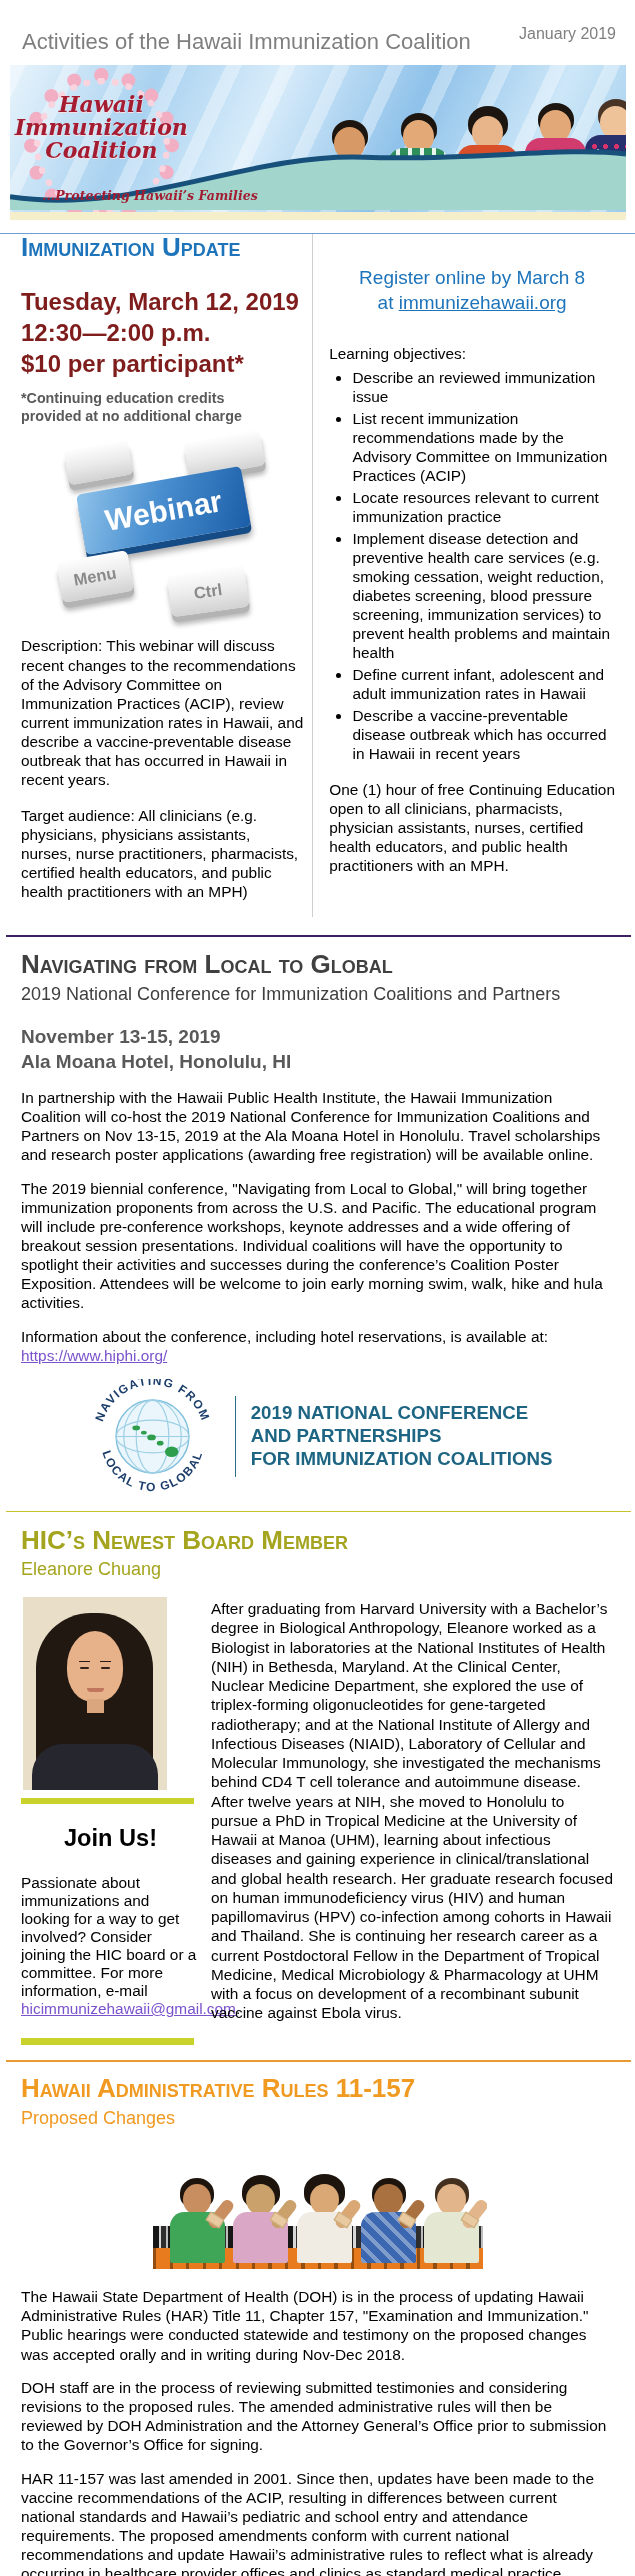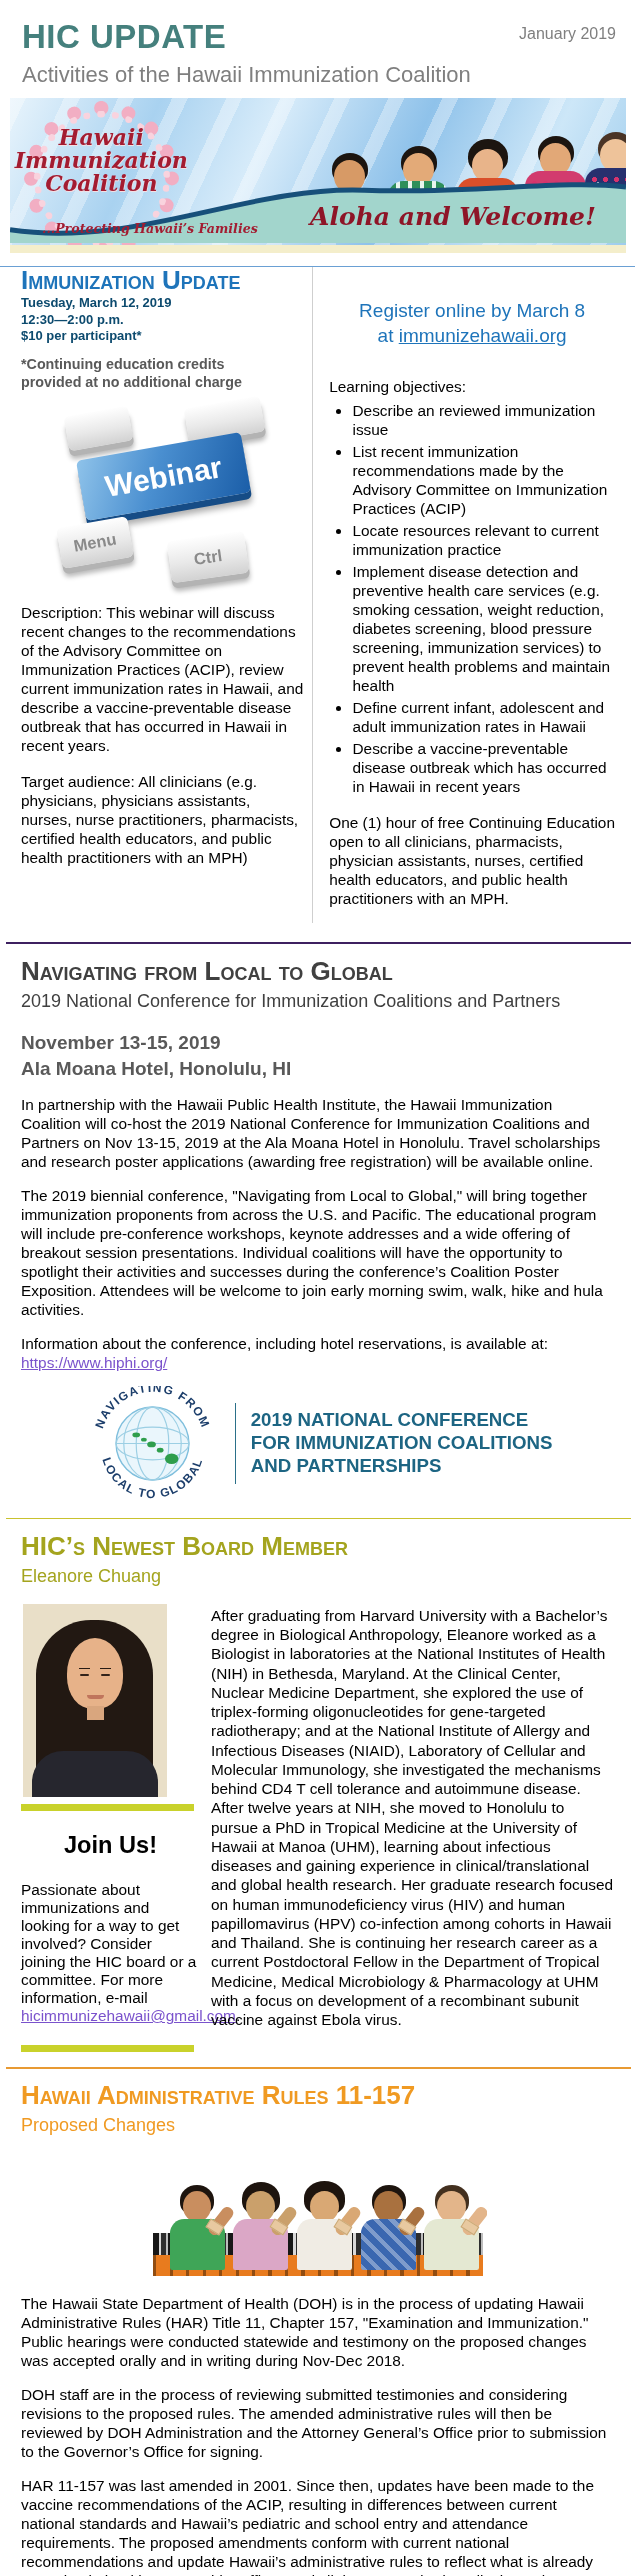--- a/index.html
+++ b/index.html
@@ -55,21 +55,21 @@
   .body-text { font-size:15.4px; line-height:1.24; }
   p.bp { margin:14.3px 0 0 0; }
   a.link-purple { color:#7a52cc; text-decoration:underline; }
   a.link-blue { color:#1e74ba; text-decoration:underline; }
 
   
   .cols1 { display:flex; align-items:stretch; }
   .col1-left  { width:283px; padding-right:7.7px; }
   .col1-right { flex:1; border-left:0.5px solid #cfcfcf; padding-left:16.5px; }
   .s1-head { margin-top:18.7px; }
-  .when { font-size:13px; font-weight:bold; color:#0c4a6e; line-height:1.3; }
+  .when { margin-top:24px; font-size:24px; font-weight:bold; color:#7f1d1d; line-height:1.3; }
   .fine-note { margin-top:11px; font-size:14.3px; font-weight:bold; color:#595959; line-height:1.22; width:242px; }
   .register { margin-top:32px; text-align:center; font-size:19px; font-weight:normal; color:#1e74ba; line-height:1.3; }
   .lo-label { margin-top:28.5px; }
   ul.objectives { margin:4.4px 0 0 3.3px; padding-left:20px; }
   ul.objectives li { margin-top:2.7px; }
   .ce { margin-top:16.5px; }
   .target { margin-top:16.5px; }
   .desc { margin-top:17.6px; }
 
   
@@ -122,21 +122,20 @@
   .k2 .torso { width:55px; height:51px; border-radius:14.3px 14.3px 2.2px 2.2px; margin:-3.3px auto 0; position:relative; }
   .k2 .arm { position:absolute; width:12px; height:32px; border-radius:5.5px; transform:rotate(38deg); top:-14.3px; right:-2.2px; }
   .k2 .bandaid { position:absolute; width:14.3px; height:7.7px; background:#e8c9a0; border:0.5px solid #caa977; transform:rotate(32deg); top:3.3px; right:1.1px; }
 </style>
 </head>
 <body>
 
 <div class="page">
 
   <div class="header">
-    <div class="masthead">HIC UPDATE</div>
     <div class="issue-date">January 2019</div>
     <div class="subtitle">Activities of the Hawaii Immunization Coalition</div>
   </div>
 
   <div class="banner">
     <div class="streak"></div>
 
     <div class="kid" style="left:309px;">
       <div class="hair"></div>
         <div class="face" style="background:#d79a66;"></div>
@@ -180,21 +179,20 @@
       </svg>
     </div>
 
     <div class="lei"></div>
     <div class="org-name">
       <div>Hawaii</div>
       <div>Immunization</div>
       <div>Coalition</div>
     </div>
     <div class="banner-tagline">...Protecting Hawaii’s Families</div>
-    <div class="aloha">Aloha and Welcome!</div>
     <div class="cream"></div>
   </div>
 
   <hr class="rule rule-blue">
 
   <div class="section">
     <div class="cols1">
       <div class="col1-left">
         <h2 class="sec h-blue s1-head">Immunization Update</h2>
 
@@ -271,22 +269,22 @@
         <text font-family="Liberation Sans, sans-serif" font-size="25" font-weight="bold" fill="#1c3e6b" letter-spacing="3">
           <textPath href="#arcTop" startOffset="50%" text-anchor="middle">NAVIGATING FROM</textPath>
         </text>
         <text font-family="Liberation Sans, sans-serif" font-size="25" font-weight="bold" fill="#1c3e6b" letter-spacing="3">
           <textPath href="#arcBottom" startOffset="50%" text-anchor="middle">LOCAL TO GLOBAL</textPath>
         </text>
       </svg>
       <div class="conf-divider"></div>
       <div class="conf-text">
         <div>2019 NATIONAL CONFERENCE</div>
+        <div>AND PARTNERSHIPS</div>
         <div>FOR IMMUNIZATION COALITIONS</div>
-        <div>AND PARTNERSHIPS</div>
       </div>
     </div>
   </div>
 
   <hr class="rule rule-olive">
 
   <div class="section">
     <h2 class="sec h-olive" style="margin-top:14.3px;">HIC’s Newest Board Member</h2>
     <div class="subhead h-olive">Eleanore Chuang</div>
 

